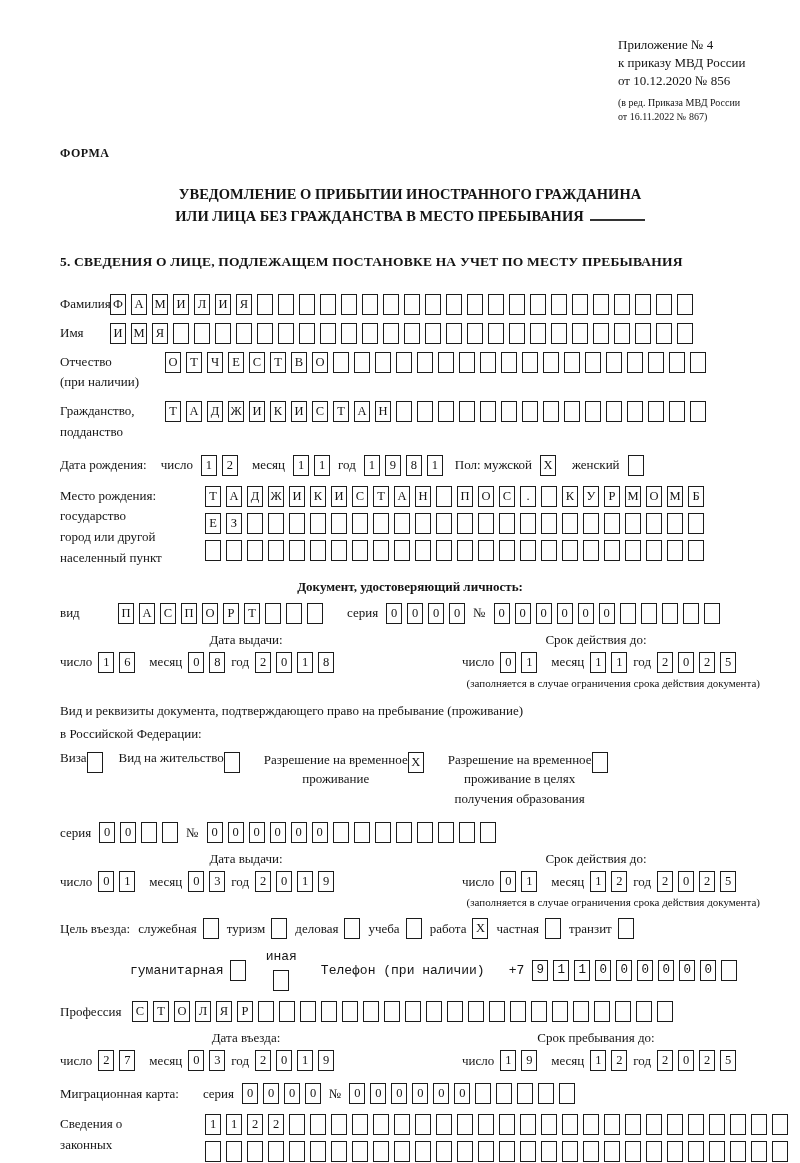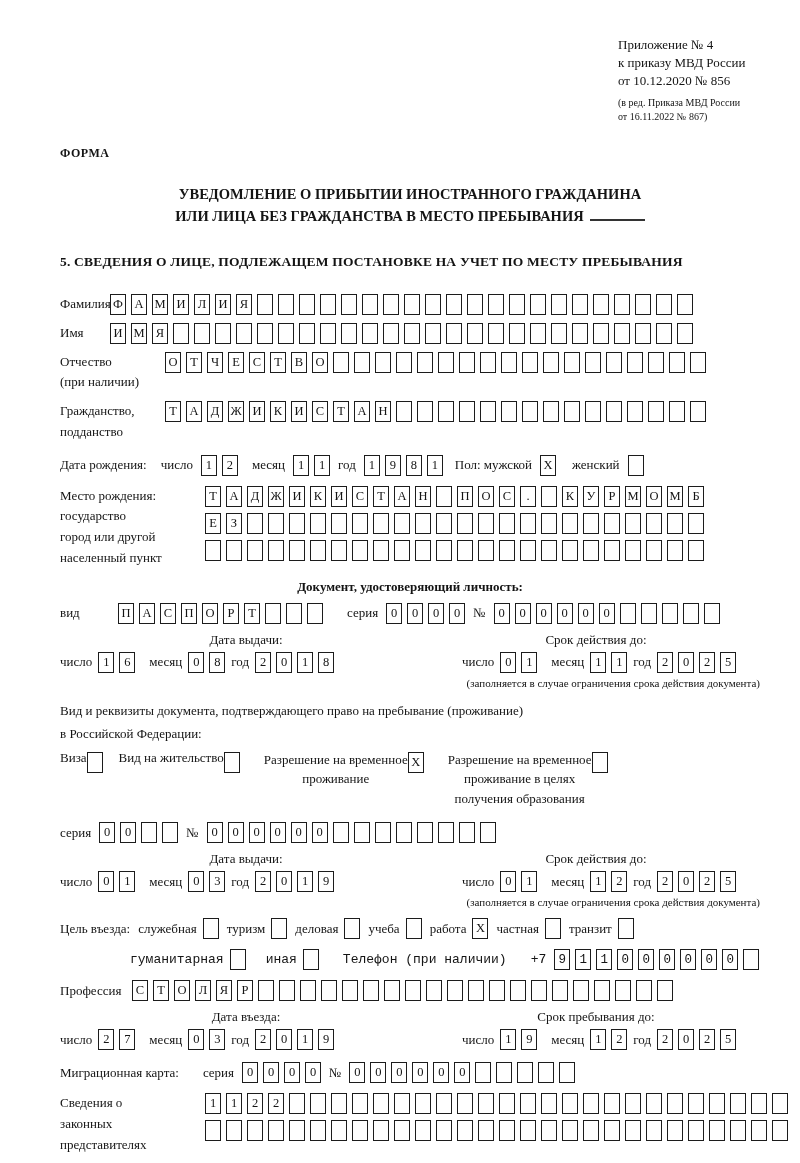--- a/index.html
+++ b/index.html
@@ -36,21 +36,21 @@
 
   .w50  { width:50px; }
   .w105 { width:105px; }
   .w145 { width:145px; }
 
   .rows-col { display:flex; flex-direction:column; gap:6px; }
 
   .doc-heading { text-align:center; font-weight:bold; margin-top:10px; }
 
   .gap8  { margin-left:8px; }
-  .gap12 { margin-left:12px; }
+  .gap12 { margin-left:12px;flex-direction:column; }
   .gap16 { margin-left:16px; }
   .gap24 { margin-left:24px; }
 
   .dates { display:flex; margin-top:8px; }
   .dgroup-left  { width:372px; }
   .dgroup-right { flex:1; }
   .dgroup-head { text-align:center; margin-bottom:4px; }
   .dgroup-row { display:flex; align-items:center; gap:6px; }
   .note-right { text-align:right; font-size:11px; margin-top:4px; }
 

